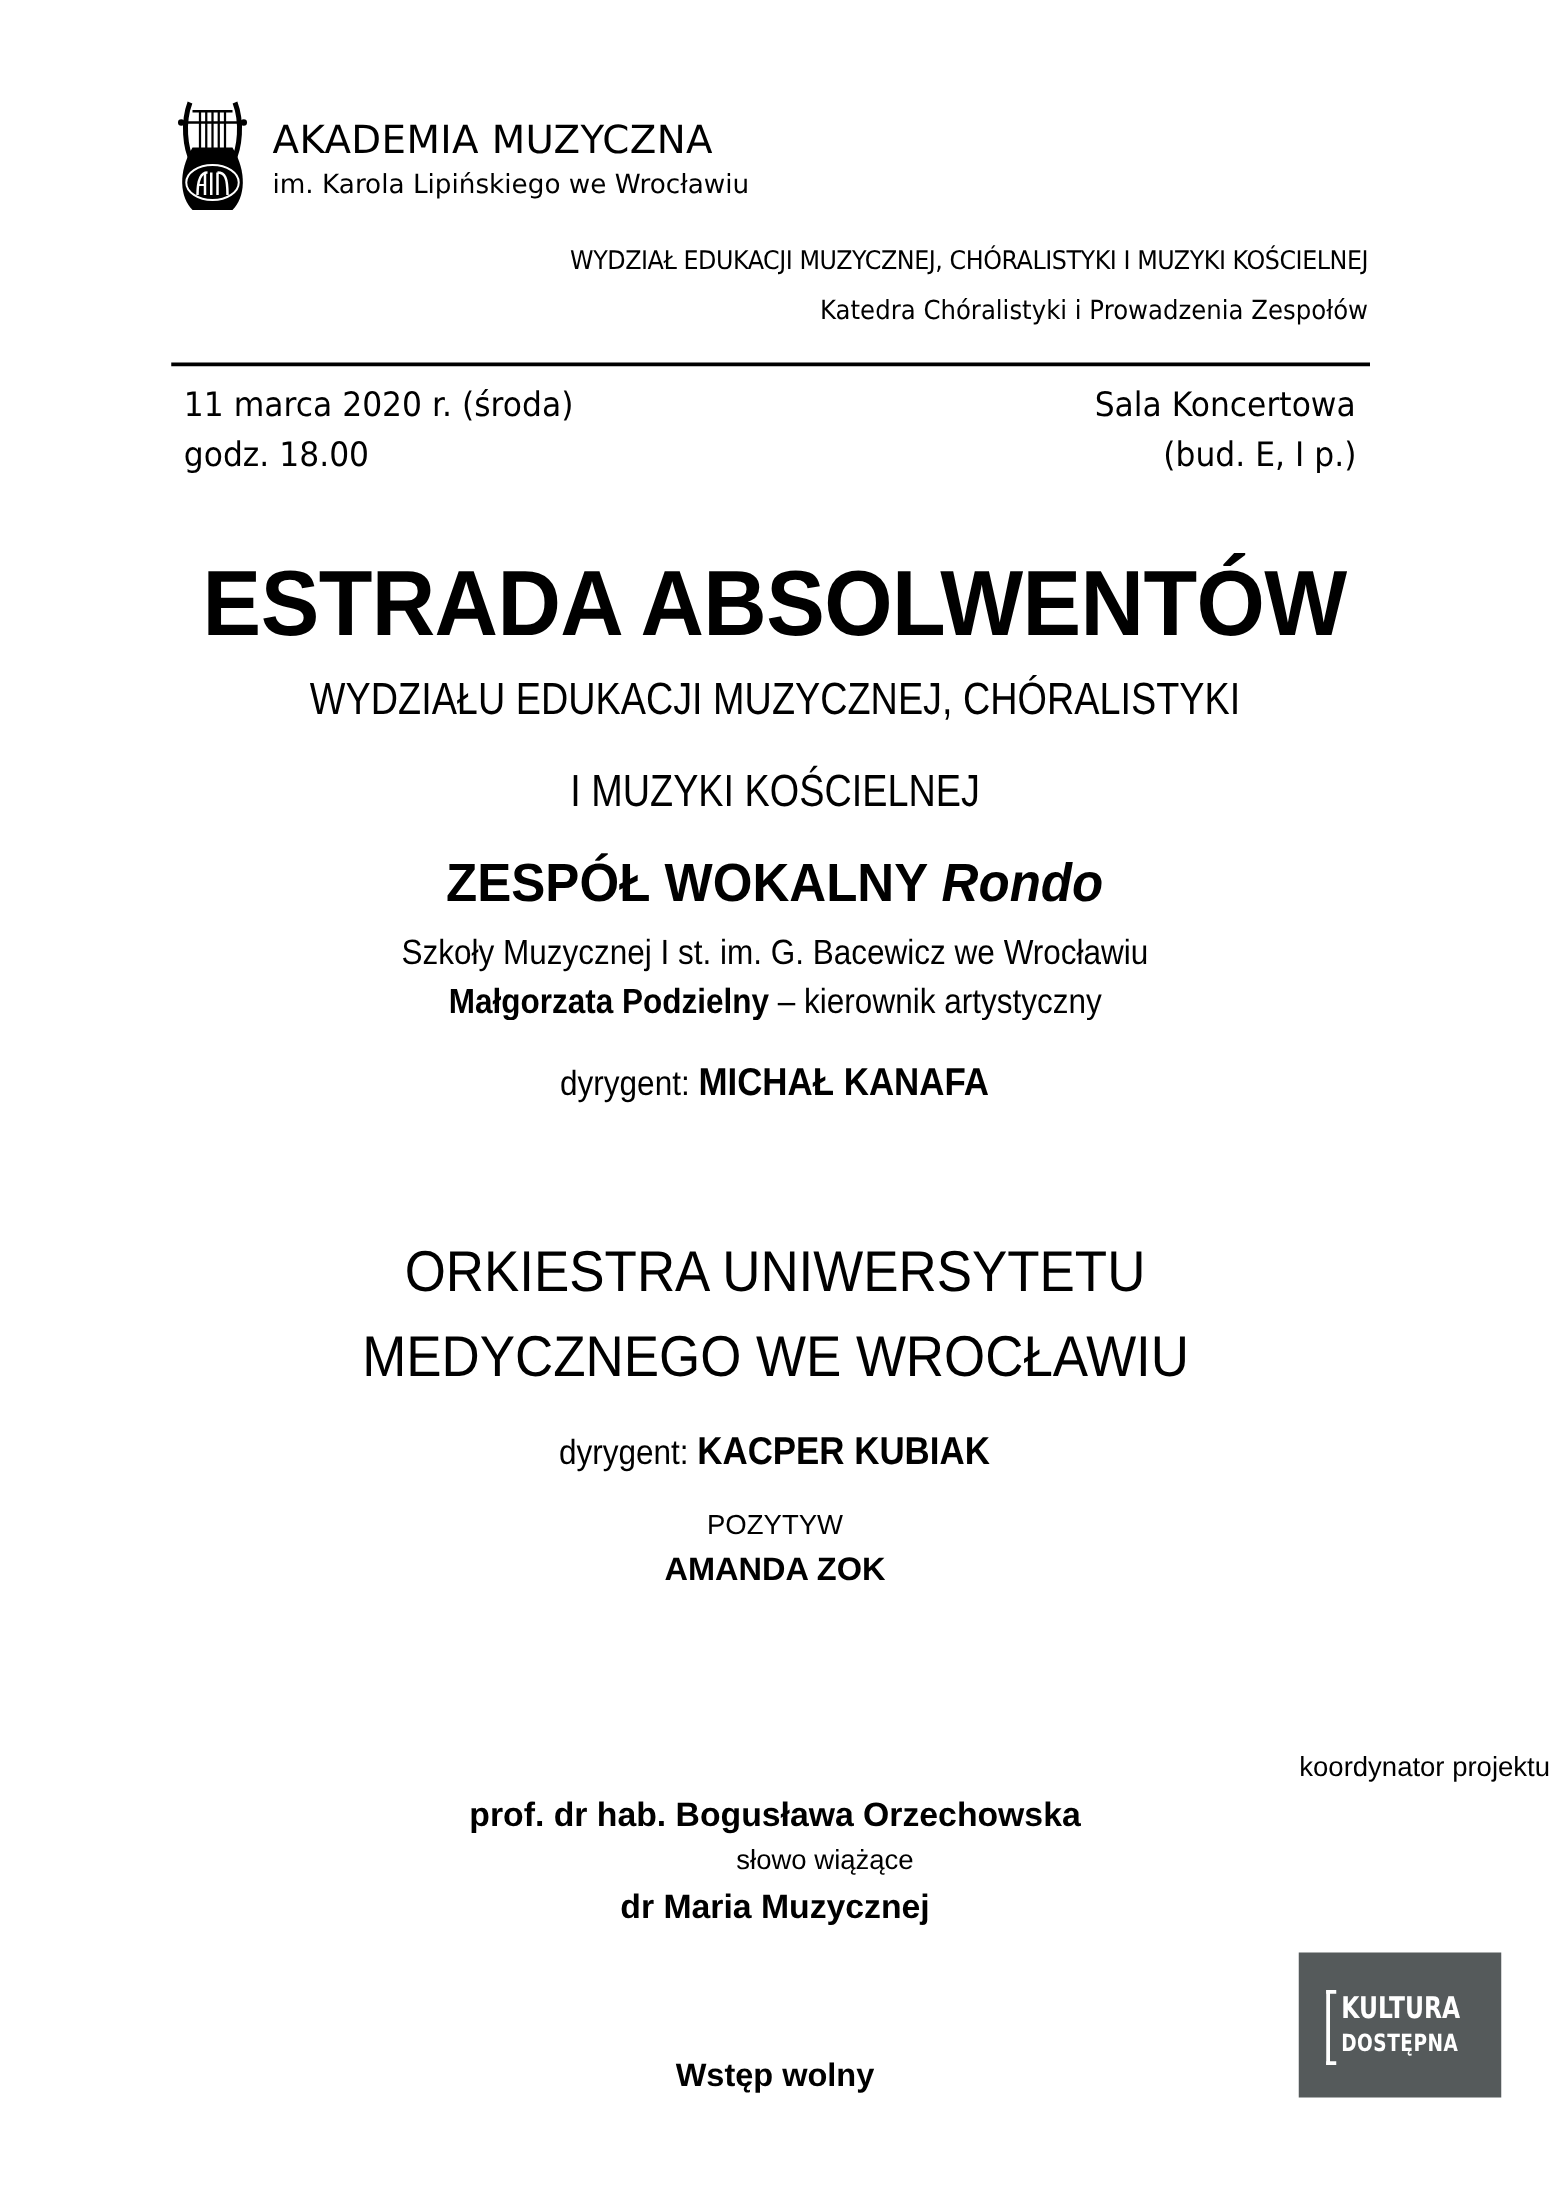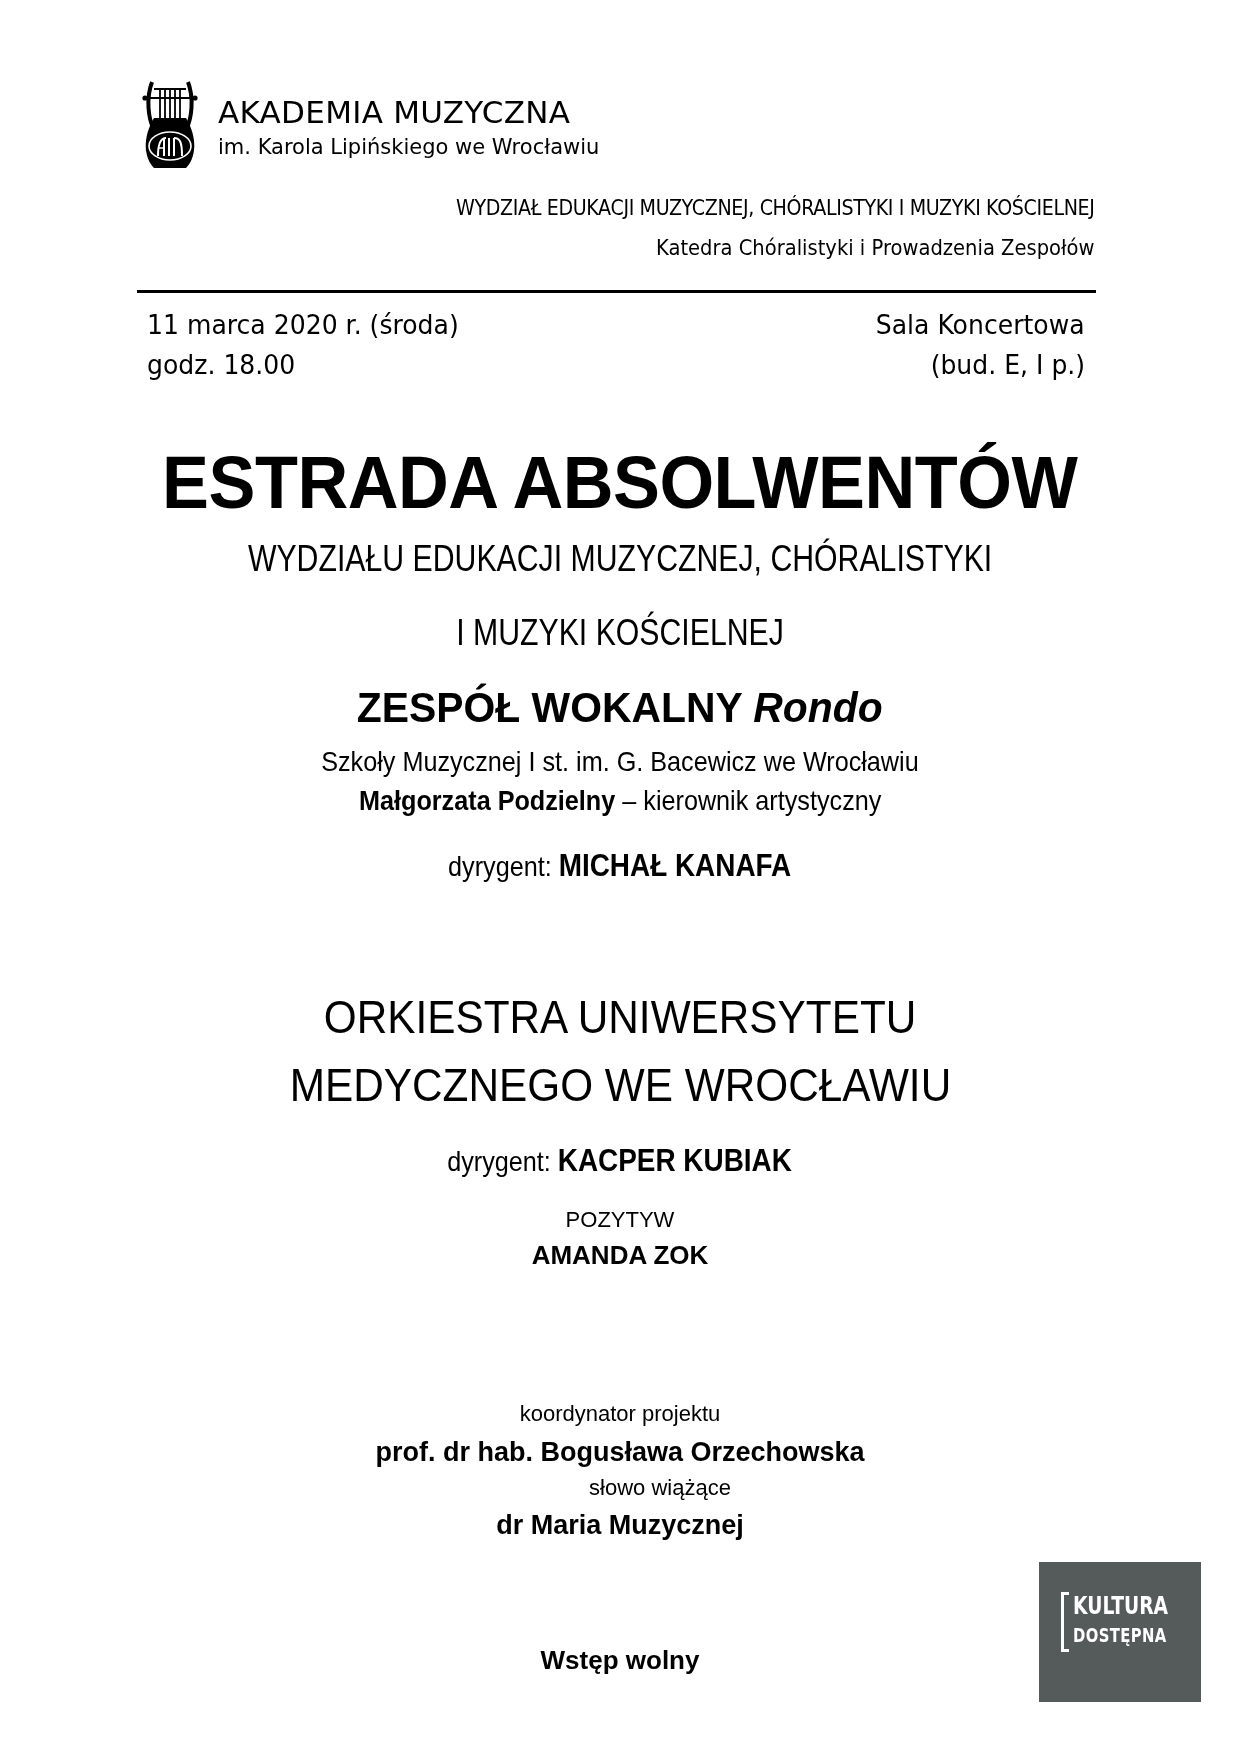--- a/index.html
+++ b/index.html
@@ -44,28 +44,28 @@
 
     .orch { font-size: 46px; font-weight: normal; }
     .orch span { display: inline-block; transform: scaleX(0.92); }
     .orch1 { top: 990px; }
     .orch2 { top: 1058px; }
     .cond2 { top: 1143px; }
 
     .instr { top: 1207px; font-size: 22px; }
     .soloist { top: 1240px; font-size: 26px; font-weight: bold; }
 
-    .coord-label { top: 1401px; font-size: 22px; }
+    .coord-label { top: 1401px; font-size: 22px; text-align: right; }
     .coord-name { top: 1437px; font-size: 27px; font-weight: bold; }
     .narr-label { top: 1475px; font-size: 22px; margin-left: 40px; }
     .narr-name { top: 1510px; font-size: 27px; font-weight: bold; }
 
     .entry { top: 1645px; font-size: 26px; font-weight: bold; }
 
-    .kd-logo { left: 1039px; top: 1562px; width: 162px; height: 140px; background: #555a5b; }
+    .kd-logo { left: 1039px; top: 1562px; width: 162px; height: 116px; background: #555a5b; }
     .kd-bracket { position: absolute; left: 22px; top: 30px; width: 8px; height: 60px; border: 3px solid #fff; border-right: none; }
     .kd-line1, .kd-line2 { position: absolute; left: 34px; color: #fff; font-family: "DejaVu Sans", sans-serif; font-weight: bold; white-space: nowrap; transform-origin: left top; }
     .kd-line1 { top: 30px; font-size: 24px; transform: scaleX(0.78); }
     .kd-line2 { top: 62px; font-size: 19px; transform: scaleX(0.78); letter-spacing: 0.5px; }
   </style>
 </head>
 <body>
 
 <svg class="abs logo-lyre" viewBox="0 0 60 94">
 

